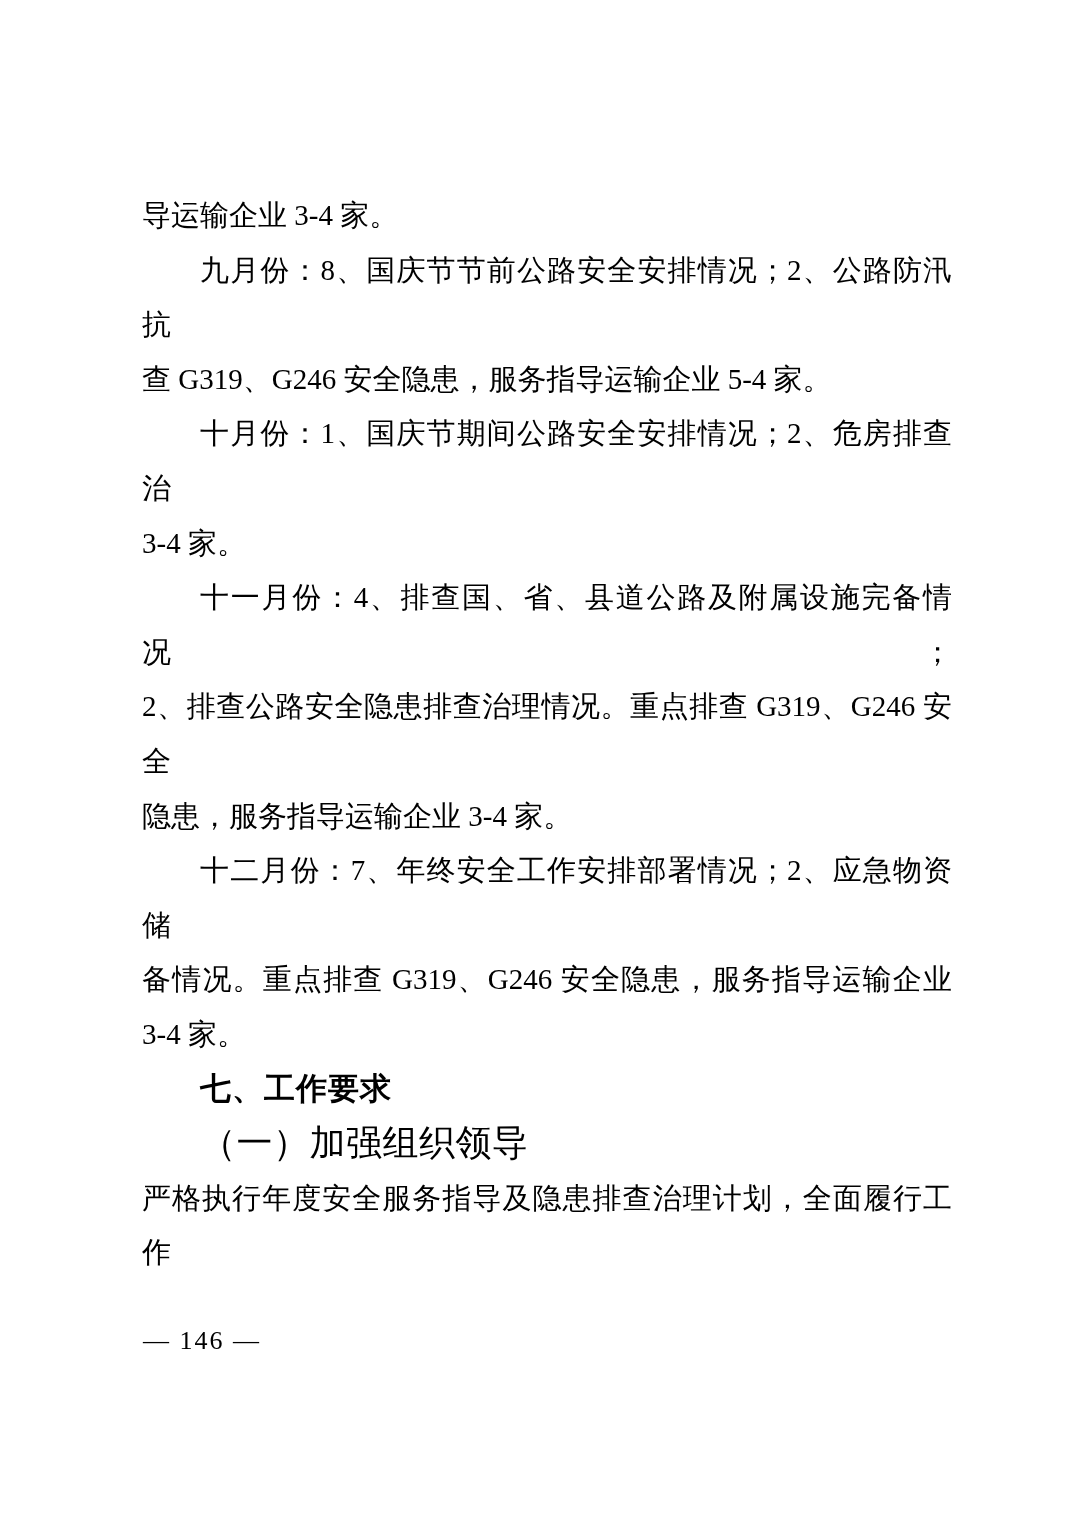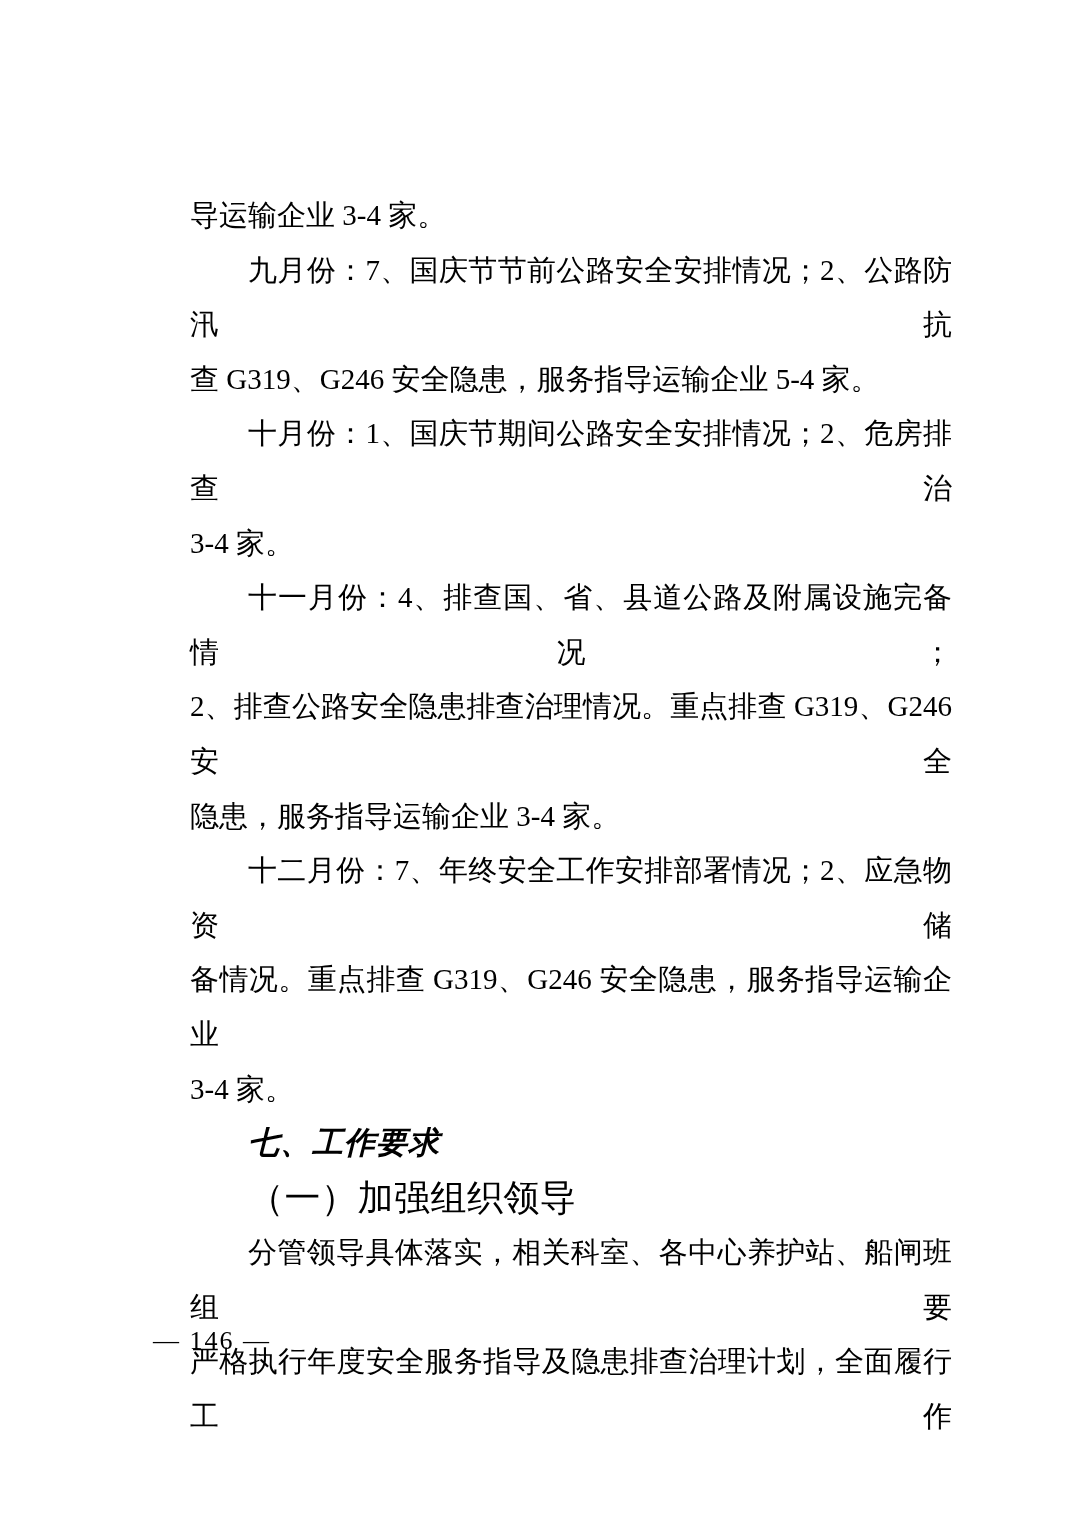--- a/index.html
+++ b/index.html
@@ -16,68 +16,67 @@
     overflow: hidden;
     font-family: "Liberation Serif", "DejaVu Serif", serif;
     color: var(--ink);
   }
   .content {
     position: absolute;
     left: 142px;
     top: 188px;
     width: 810px;
   }
-  .block { display: block; margin-left: 48px; }
+  .block { display: block; }
   .line {
     font-family: "Liberation Serif", "DejaVu Serif", serif;
     font-size: 29px;
     line-height: 54.6px;
     color: var(--ink);
     text-align: left;
     text-justify: inter-character;
   }
   .line.fill {
     text-align: justify;
     text-align-last: justify;
   }
   .line.indent {
     text-indent: 58px;
   }
   .block.heading .line {
     font-family: "Liberation Sans", "DejaVu Sans", sans-serif;
     font-weight: bold;
     font-size: 31px;
     letter-spacing: 1px;
-    font-style: italic;
   }
   .block.subheading .line {
     font-size: 36px;
     letter-spacing: 0.5px;
   }
   .page-number {
     position: absolute;
-    left: 153px;
+    left: 143px;
     top: 1326px;
     font-family: "Liberation Serif", "DejaVu Serif", serif;
     font-size: 26px;
     line-height: 30px;
     letter-spacing: 2px;
     color: var(--ink);
   }
 </style>
 </head>
 <body>
 
 <div class="page">
   <div class="content" id="content">
       <div class="block body">
         <div class="line">导运输企业 3-4 家。</div>
       </div>
       <div class="block body">
-        <div class="line fill indent">九月份：7、国庆节节前公路安全安排情况；2、公路防汛抗</div>
+        <div class="line fill indent">九月份：8、国庆节节前公路安全安排情况；2、公路防汛抗</div>
         <div class="line">查 G319、G246 安全隐患，服务指导运输企业 5-4 家。</div>
       </div>
       <div class="block body">
         <div class="line fill indent">十月份：1、国庆节期间公路安全安排情况；2、危房排查治</div>
         <div class="line">3-4 家。</div>
       </div>
       <div class="block body">
         <div class="line fill indent">十一月份：4、排查国、省、县道公路及附属设施完备情况；</div>
         <div class="line fill">2、排查公路安全隐患排查治理情况。重点排查 G319、G246 安全</div>
         <div class="line">隐患，服务指导运输企业 3-4 家。</div>
@@ -87,18 +86,17 @@
         <div class="line fill">备情况。重点排查 G319、G246 安全隐患，服务指导运输企业</div>
         <div class="line">3-4 家。</div>
       </div>
       <div class="block heading">
         <div class="line indent">七、工作要求</div>
       </div>
       <div class="block subheading">
         <div class="line indent">（一）加强组织领导</div>
       </div>
       <div class="block body">
-        <div class="line fill indent">分管领导具体落实，相关科室、各中心养护站、船闸班组要</div>
         <div class="line fill">严格执行年度安全服务指导及隐患排查治理计划，全面履行工作</div>
       </div>
     </div>
   <div class="page-number">— 146 —</div>
 </div>
 
 </body></html>

